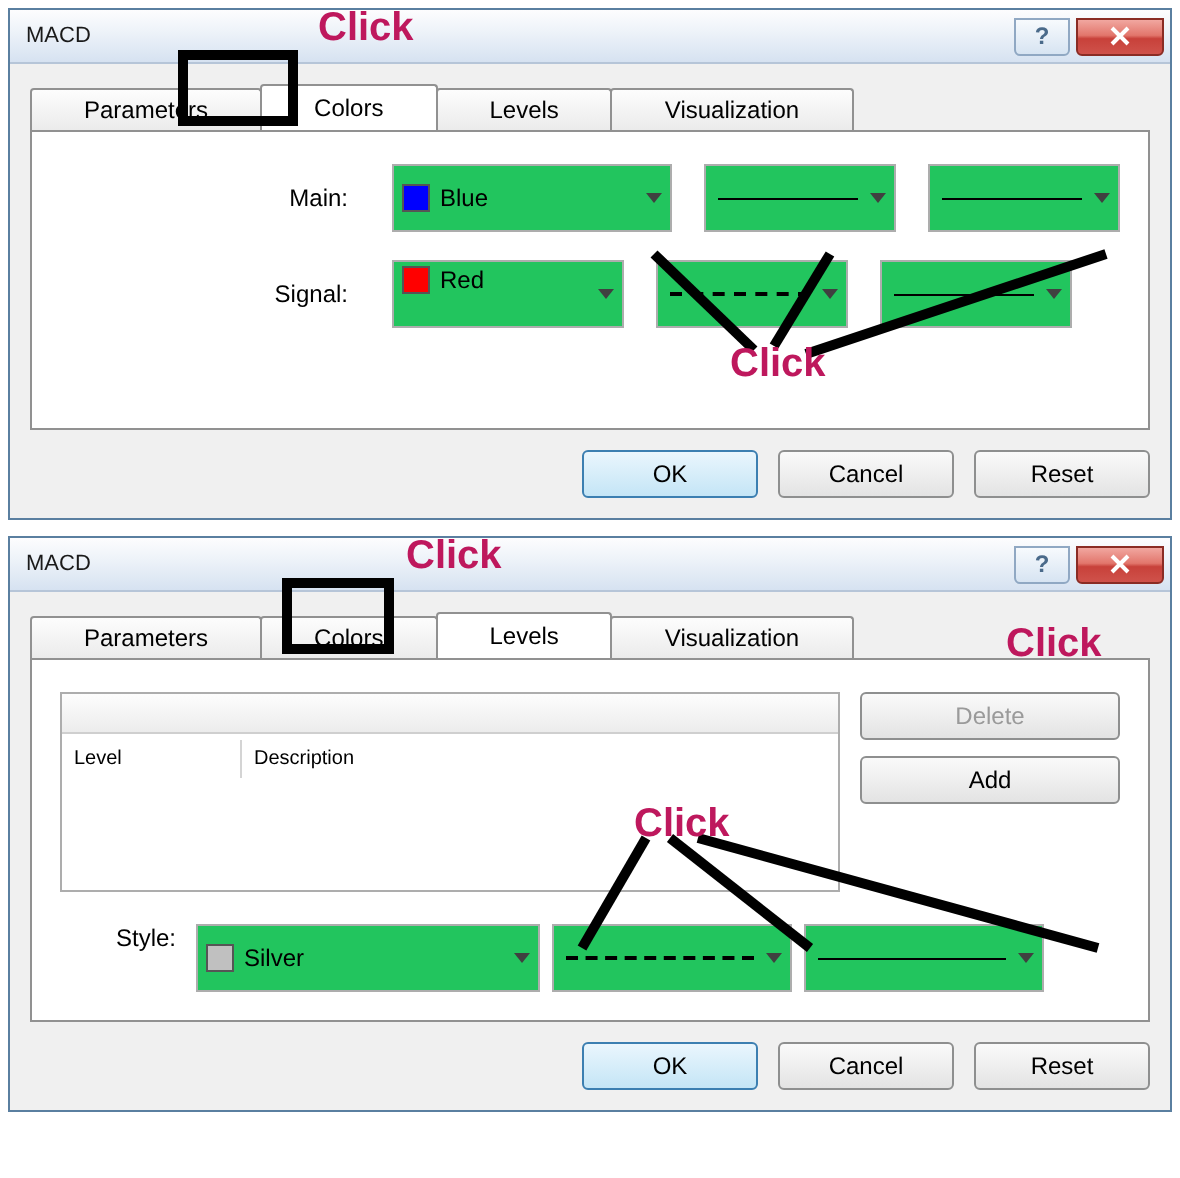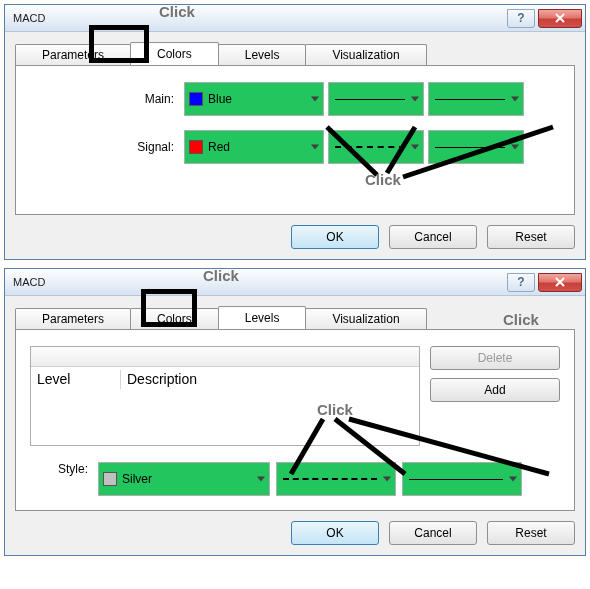--- a/index.html
+++ b/index.html
@@ -88,21 +88,21 @@
     border: 1px solid #919191;
     margin-top: -1px;
     padding: 16px 14px 14px 14px;
     position: relative;
     z-index: 3;
   }
   
   .color-row {
     display: flex;
     align-items: center;
-    gap: 4px;
+    gap: 16px;
     margin-bottom: 14px;
   }
   .color-row .lbl {
     width: 150px;
     text-align: right;
     padding-right: 6px;
   }
   .combobox {
     border: 1px solid #adadad;
     height: 22px;
@@ -171,39 +171,39 @@
   .levels-list .header {
     display: flex;
     background: linear-gradient(to bottom, #fdfdfd, #ececec);
     border-bottom: 1px solid #cfcfcf;
     height: 20px;
     align-items: center;
   }
   .levels-list .header .col {
     padding: 0 6px;
     border-right: 1px solid #d4d4d4;
-    font-size: 14px;
+    font-size: 10px;
     height: 100%;
     display: flex;
     align-items: center;
     margin-top: 45px;
   }
   .levels-list .header .col:first-child { width: 90px; }
   .levels-list .header .col:last-child { flex:1; border-right:none; }
   .side-buttons { display: flex; flex-direction: column; gap: 8px; width: 130px; }
   .style-row { display: flex; align-items: flex-start; gap: 6px; margin-top: 16px; }
   .style-row .lbl { width: 62px; text-align: right; padding-right: 4px; }
 
   
   .annotation-label {
     position: absolute;
     font-family: Arial, sans-serif;
-    font-size: 15px;
+    font-size: 20px;
     font-weight: bold;
-    color: #737373;
+    color: #be185d;
     pointer-events: none;
     z-index: 50;
   }
   .thick-frame {
     position: absolute;
     border: 5px solid #000;
     background: transparent;
     pointer-events: none;
     z-index: 49;
   }
@@ -261,21 +261,21 @@
             <span class="arrow"></span>
           </div>
           <div class="combobox" style="width:96px;">
             <div class="linestyle line-thin"></div>
             <span class="arrow"></span>
           </div>
         </div>
 
         <div class="color-row">
           <span class="lbl">Signal:</span>
-          <div class="combobox" style="width:140px;">
+          <div class="combobox" style="width:116px;align-items:flex-end;">
             <span class="swatch" style="background:#ff0000;"></span>
             <span>Red</span>
             <span class="arrow"></span>
           </div>
           <div class="combobox" style="width:96px;">
             <div class="linestyle line-dash"></div>
             <span class="arrow"></span>
           </div>
           <div class="combobox" style="width:96px;">
             <div class="linestyle line-thin"></div>

